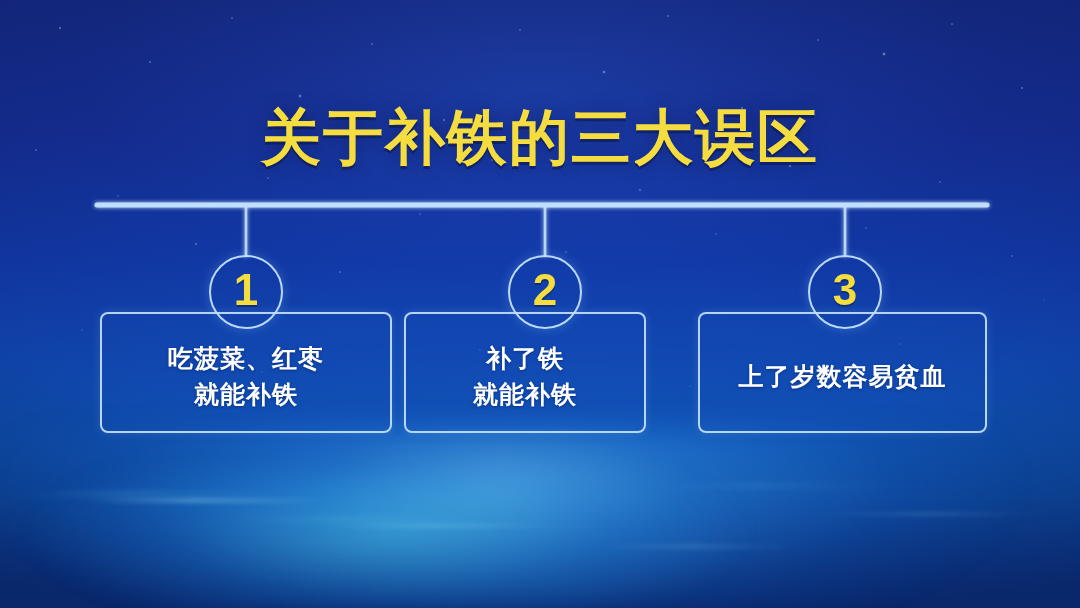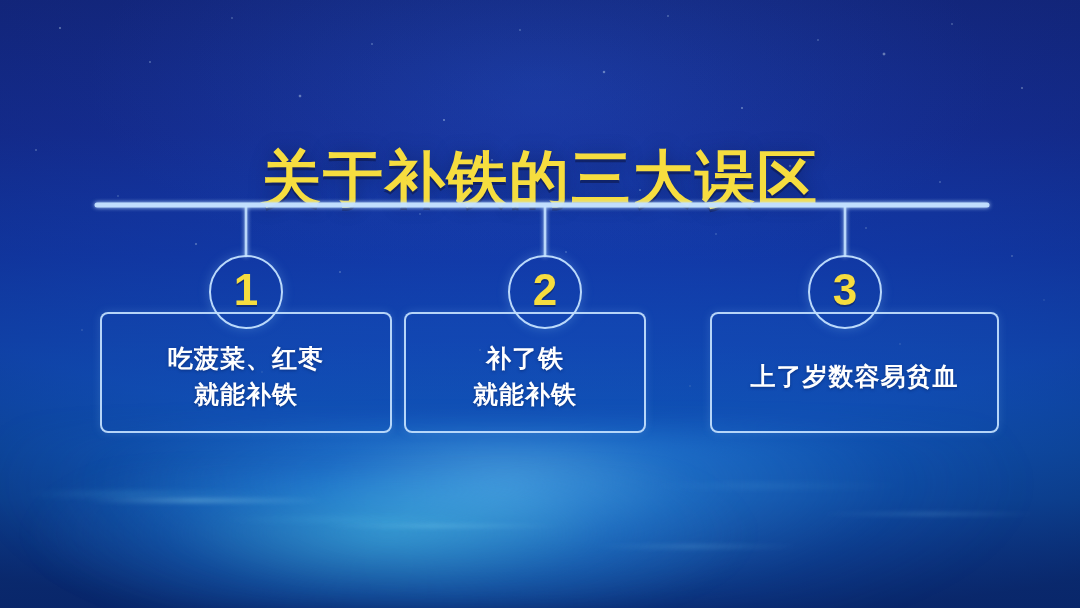--- a/index.html
+++ b/index.html
@@ -159,21 +159,20 @@
     text-align: center;
     font-size: 60px;
     line-height: 1.0;
     font-weight: 700;
     letter-spacing: 2px;
     color: #F6DD3F;
     text-shadow:
       0 3px 0 rgba(12,22,70,0.55),
       0 0 18px rgba(10,20,70,0.45);
     white-space: nowrap;
-    margin-top: 41px;
   }
 
   
   .connectors {
     position: absolute;
     left: 0; top: 0;
     width: 1080px;
     height: 608px;
     pointer-events: none;
   }
@@ -206,21 +205,21 @@
     font-weight: 700;
     letter-spacing: 1px;
     line-height: 1.45;
     text-shadow: 0 1px 3px rgba(8,30,90,0.55);
     padding-top: 6px;
   }
   .card .lines div { white-space: nowrap; }
 
   #card-1 { left: 100px; width: 292px; }
   #card-2 { left: 404px; width: 242px; }
-  #card-3 { left: 698px; width: 289px; margin-left: 12px; }
+  #card-3 { left: 698px; width: 289px; }
 
   .badge {
     position: absolute;
     width: 74px;
     height: 74px;
     top: 255px;
     border-radius: 50%;
     border: 2.5px solid rgba(196,226,255,0.95);
     box-sizing: border-box;
     display: flex;

